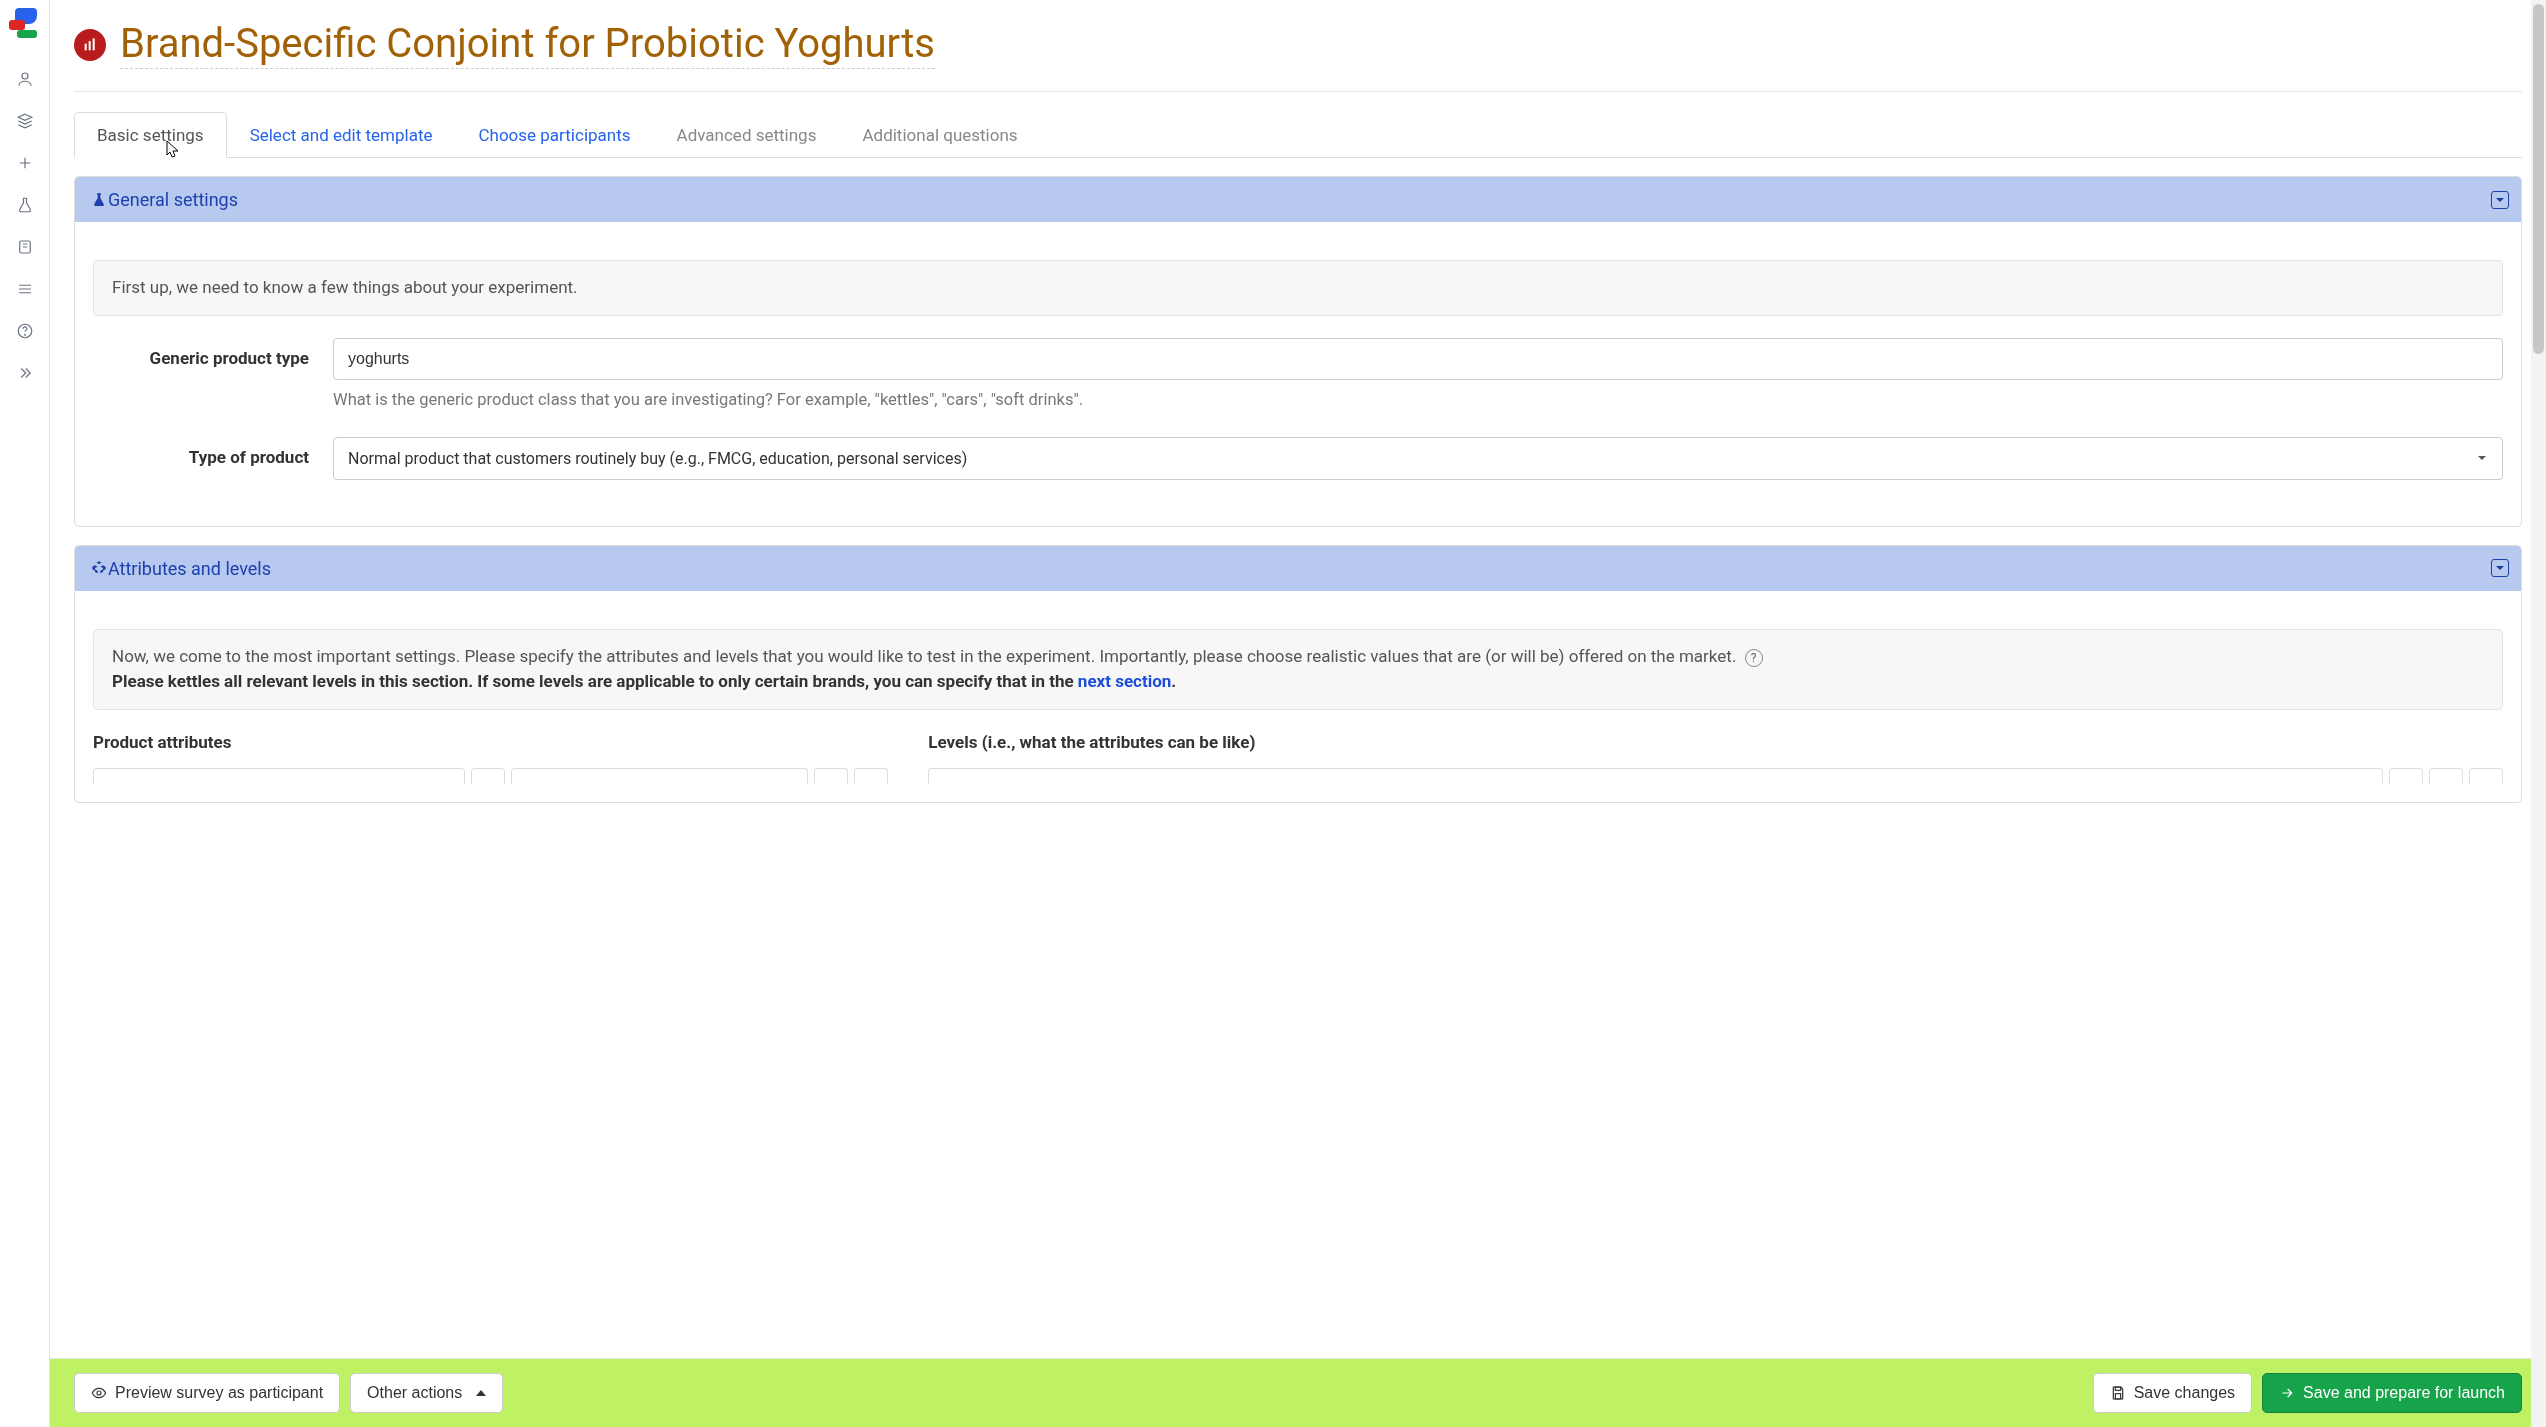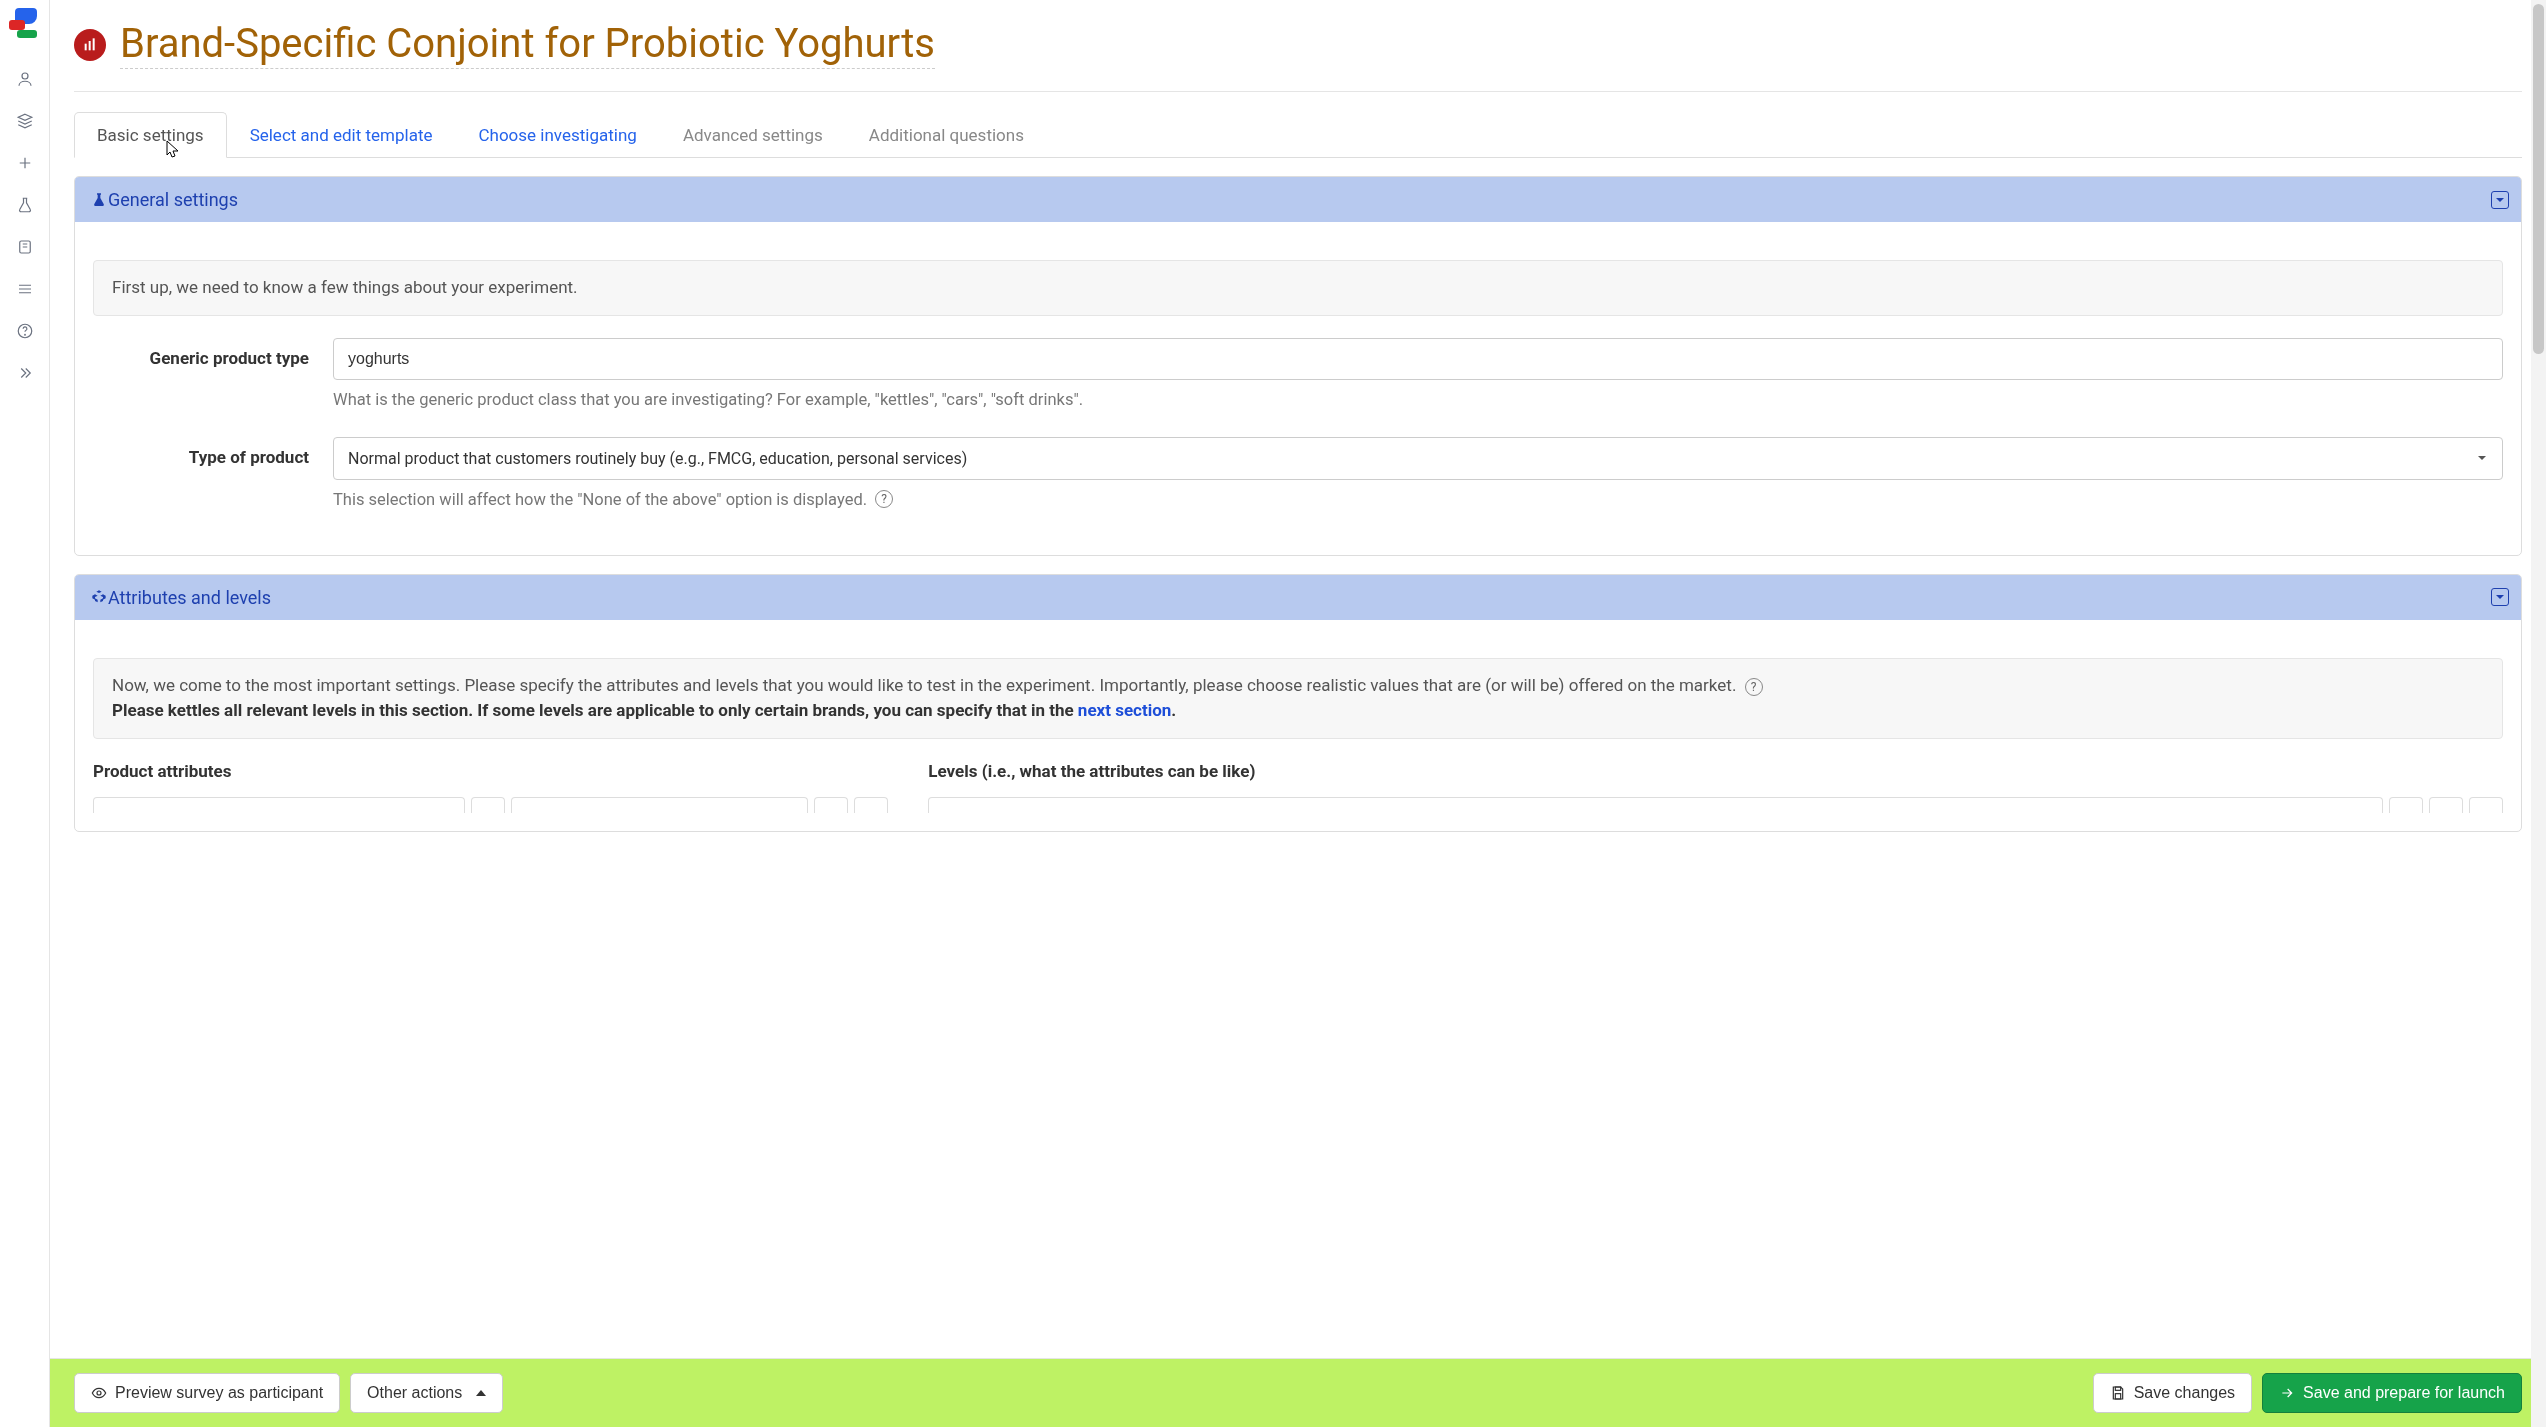--- a/index.html
+++ b/index.html
@@ -309,21 +309,21 @@
             <rect x="10" y="6" width="3" height="14"></rect>
             <rect x="16" y="2" width="3" height="18"></rect>
           </svg>
       </div>
       <h1 class="page-title">Brand-Specific Conjoint for Probiotic Yoghurts</h1>
     </div>
 
     <div class="tabs">
       <div class="tab active">Basic settings</div>
       <div class="tab">Select and edit template</div>
-      <div class="tab">Choose investigating</div>
+      <div class="tab">Choose participants</div>
       <div class="tab disabled">Advanced settings</div>
       <div class="tab disabled">Additional questions</div>
     </div>
     <div class="tabs-underline"></div>
 
     <div class="panel">
       <div class="panel-header">
         <svg class="lead" viewBox="0 0 24 24">
             <path d="M9 2h6v2h-1v5l5 9a2 2 0 0 1-2 3H7a2 2 0 0 1-2-3l5-9V4H9V2z"></path>
           </svg>
@@ -346,24 +346,20 @@
         </div>
 
         <div class="form-row">
           <div class="form-label">Type of product</div>
           <div class="form-field">
             <div class="select">
               <span>Normal product that customers routinely buy (e.g., FMCG, education, personal services)</span>
               <svg viewBox="0 0 12 12">
                   <path d="M2 4l4 4 4-4z"></path>
                 </svg>
-            </div>
-            <div class="help-text">
-              <span>This selection will affect how the "None of the above" option is displayed.</span>
-              <span class="help-q">?</span>
             </div>
           </div>
         </div>
       </div>
     </div>
 
     <div class="panel">
       <div class="panel-header">
         <svg class="lead" viewBox="0 0 24 24">
             <path d="M12 2l4 2-4 2-4-2 4-2zm-6 6l4 2-4 2-4-2 4-2zm12 0l4 2-4 2-4-2 4-2zM6 14v4l4 2v-4l-4-2zm12 0v4l-4 2v-4l4-2zM2 10v4l4 2v-4l-4-2zm20 0v4l-4 2v-4l4-2z"></path>

